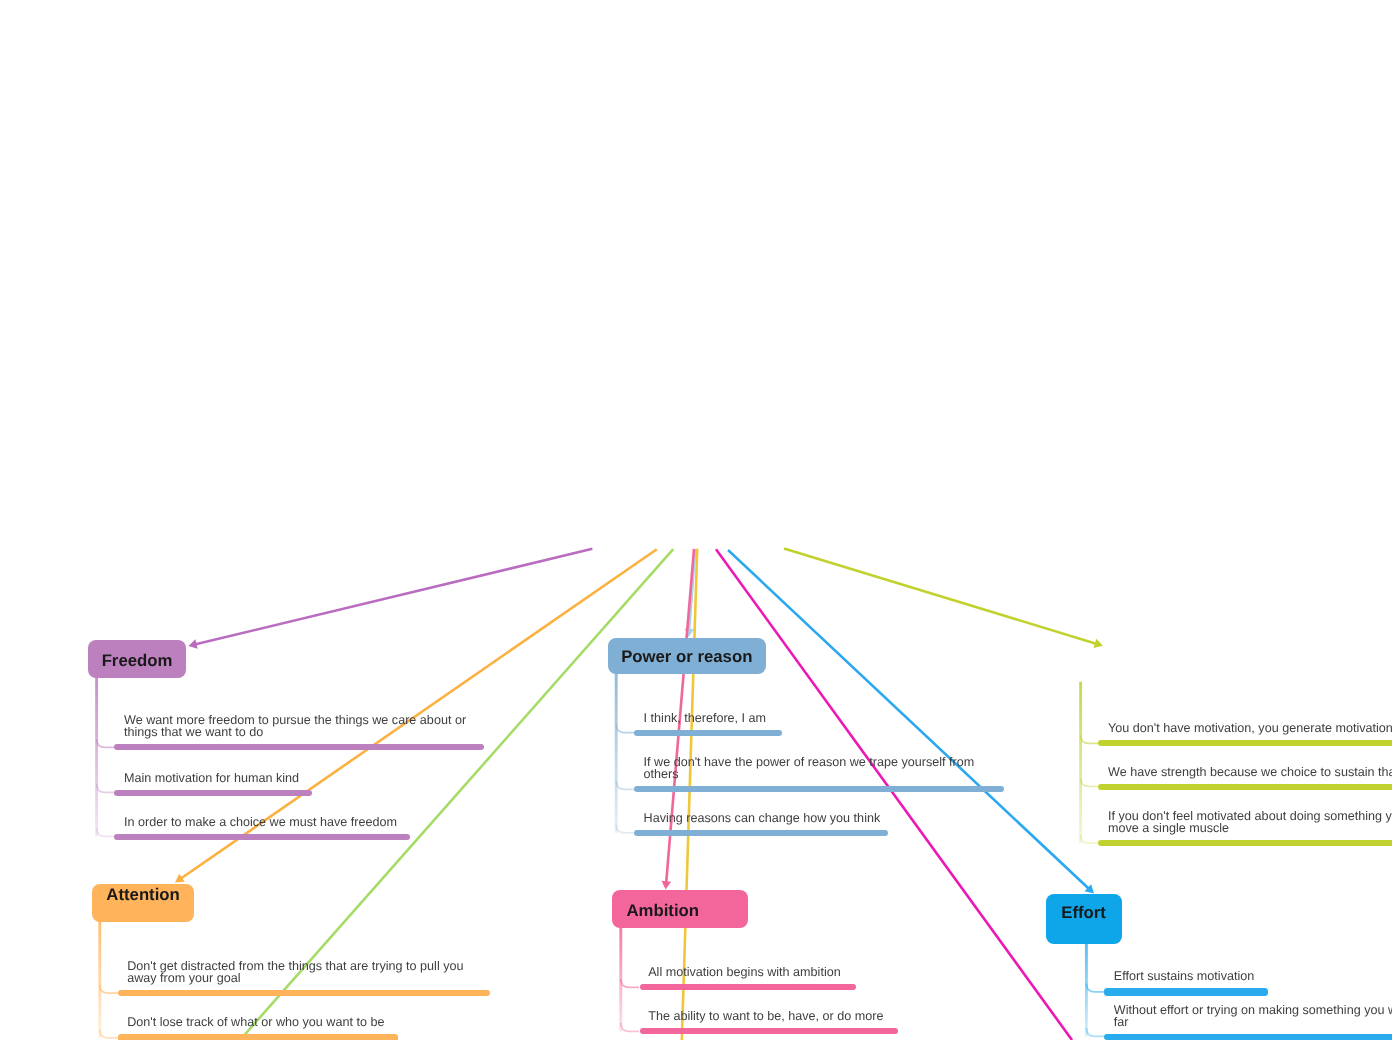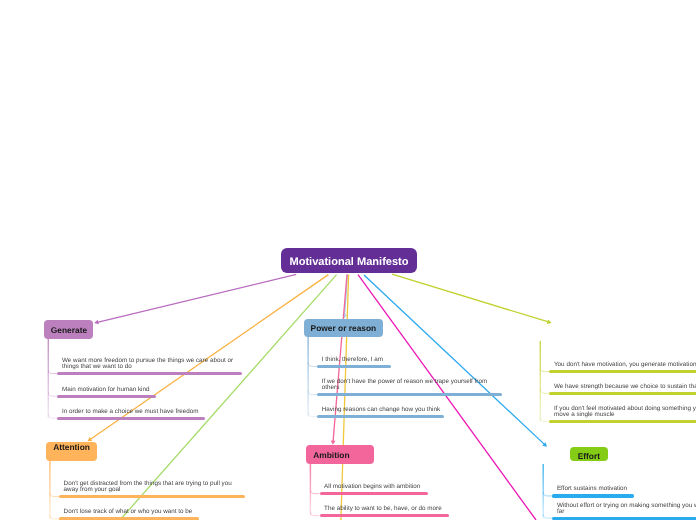--- a/index.html
+++ b/index.html
@@ -99,25 +99,22 @@
       <path d="M 310.40000000000003 489.45 Q 310.40000000000003 493.65 314.6 493.65 L 319.5 493.65" stroke="#f2669b" stroke-width="0.85" fill="none" opacity="0.55"></path>
       <path d="M 310.40000000000003 511.45 Q 310.40000000000003 515.65 314.6 515.65 L 319.5 515.65" stroke="#f2669b" stroke-width="0.85" fill="none" opacity="0.39"></path>
       <path d="M 540.3 340.9 L 540.3 421.54999999999995" stroke="url(#grad-generate)" stroke-width="1.45" fill="none"></path>
       <path d="M 540.3 367.45 Q 540.3 371.65 544.5 371.65 L 549.4 371.65" stroke="#c1d12e" stroke-width="0.85" fill="none" opacity="0.55"></path>
       <path d="M 540.3 389.05 Q 540.3 393.25 544.5 393.25 L 549.4 393.25" stroke="#c1d12e" stroke-width="0.85" fill="none" opacity="0.39"></path>
       <path d="M 540.3 417.34999999999997 Q 540.3 421.54999999999995 544.5 421.54999999999995 L 549.4 421.54999999999995" stroke="#c1d12e" stroke-width="0.85" fill="none" opacity="0.23000000000000004"></path>
       <path d="M 543.1999999999999 464.1 L 543.1999999999999 518.15" stroke="url(#grad-effort)" stroke-width="1.45" fill="none"></path>
       <path d="M 543.1999999999999 491.75 Q 543.1999999999999 495.95 547.4 495.95 L 552.3 495.95" stroke="#29abee" stroke-width="0.85" fill="none" opacity="0.55"></path>
       <path d="M 543.1999999999999 513.9499999999999 Q 543.1999999999999 518.15 547.4 518.15 L 552.3 518.15" stroke="#29abee" stroke-width="0.85" fill="none" opacity="0.39"></path>
     </svg>
-<div class="node" id="root" style="left: 281px; top: 248px; width: 136px; height: 25px; background: rgb(99, 47, 150);">
-      <span class="lbl" style="left: 8.46094px; top: 7.5px;">Motivational Manifesto</span>
-    </div>
     <div class="node sub" style="left: 44px; top: 320px; width: 49px; height: 18.7px; background: rgb(188, 128, 191);">
-      <span class="lbl" style="left: 6.8125px; top: 5.05px;">Generate</span>
+      <span class="lbl" style="left: 6.8125px; top: 5.05px;">Freedom</span>
     </div>
     <div class="detail">
       <div class="dtext" style="left: 62px; top: 358.2px;">We want more freedom to pursue the things we care about or things that we want to do</div>
       <div class="dbar" style="left: 57.4px; top: 372px; width: 184.8px; background: rgb(188, 128, 191);"></div>
     </div>
     <div class="detail">
       <div class="dtext" style="left: 62px; top: 386.55px;">Main motivation for human kind</div>
       <div class="dbar" style="left: 57.4px; top: 394.5px; width: 98.7px; background: rgb(188, 128, 191);"></div>
     </div>
     <div class="detail">
@@ -166,21 +163,21 @@
       <div class="dbar" style="left: 549.4px; top: 370px; width: 154px; background: rgb(193, 209, 46);"></div>
     </div>
     <div class="detail">
       <div class="dtext" style="left: 554px; top: 383.65px;">We have strength because we choice to sustain that</div>
       <div class="dbar" style="left: 549.4px; top: 391.6px; width: 157px; background: rgb(193, 209, 46);"></div>
     </div>
     <div class="detail">
       <div class="dtext" style="left: 554px; top: 406.1px;">If you don't feel motivated about doing something you won't move a single muscle</div>
       <div class="dbar" style="left: 549.4px; top: 419.9px; width: 185px; background: rgb(193, 209, 46);"></div>
     </div>
-    <div class="node sub" style="left: 570px; top: 446.6px; width: 37.6px; height: 14px; background: #84cc16;">
+    <div class="node sub" style="left: 523px; top: 446.6px; width: 37.6px; height: 25px; background: #0ea5e9;">
       <span class="lbl" style="left: 7.63594px; top: 4.75px;">Effort</span>
     </div>
     <div class="detail">
       <div class="dtext" style="left: 556.9px; top: 486.35px;">Effort sustains motivation</div>
       <div class="dbar" style="left: 552.3px; top: 494.3px; width: 82px; background: rgb(41, 171, 238);"></div>
     </div>
     <div class="detail">
       <div class="dtext" style="left: 556.9px; top: 502.7px;">Without effort or trying on making something you won't go that far</div>
       <div class="dbar" style="left: 552.3px; top: 516.5px; width: 185px; background: rgb(41, 171, 238);"></div>
     </div>

